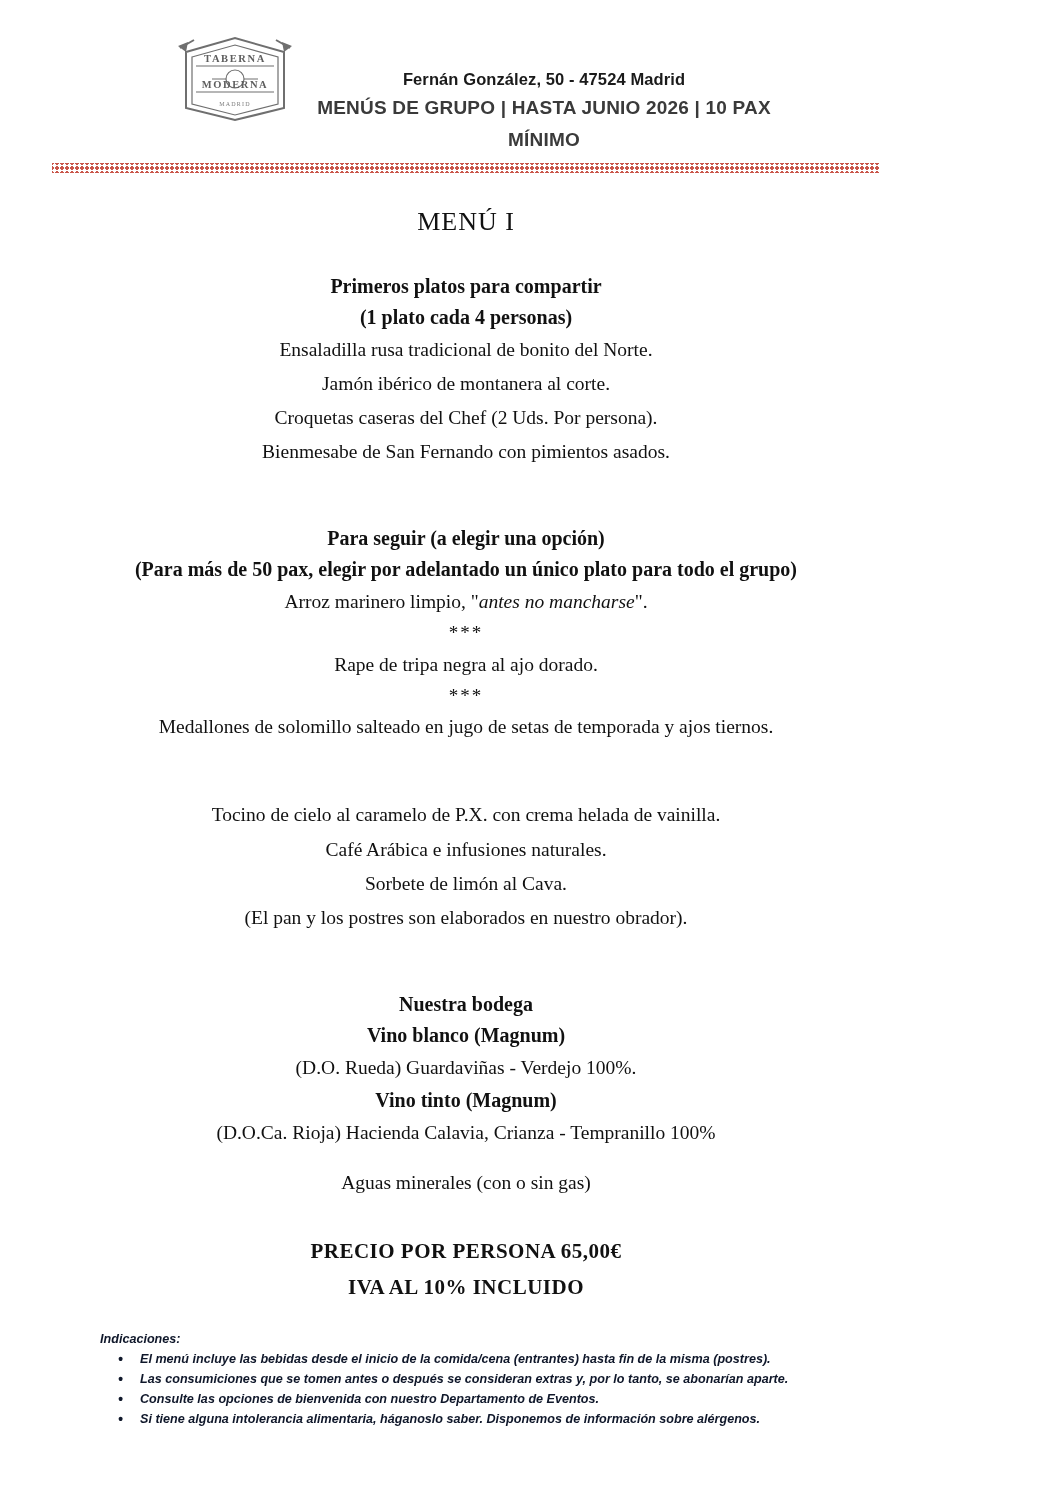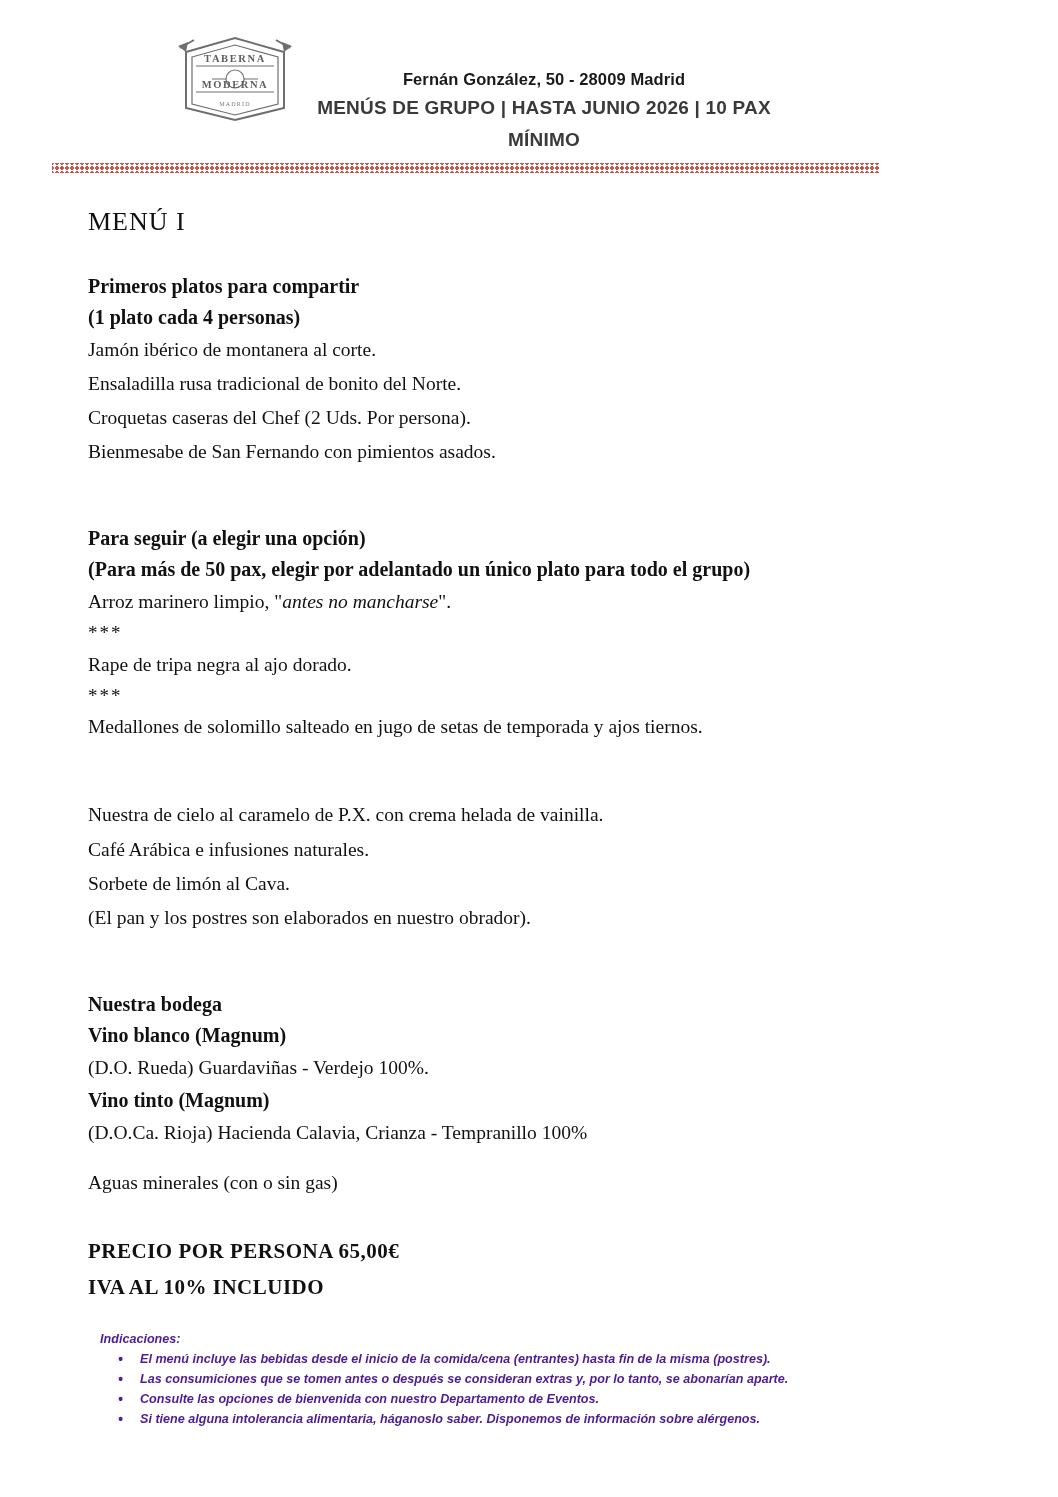--- a/index.html
+++ b/index.html
@@ -75,21 +75,21 @@
       repeating-linear-gradient(135deg, #c0392b 0 2px, transparent 2px 5px),
       repeating-linear-gradient(45deg, #c0392b 0 2px, transparent 2px 5px);
     background-size: 5px 5px;
     background-position: 0 0;
     opacity: 0.85;
   }
 
   
   .content {
     padding: 34px 36px 0 36px;
-    text-align: left;
+    text-align: center;
   }
   .menu-title {
     font-size: 26px;
     letter-spacing: 1px;
     margin-bottom: 34px;
     color: #111;
   }
   .section {
     margin-bottom: 26px;
   }
@@ -135,21 +135,21 @@
   }
 
   
   .notes {
     margin-top: 26px;
     text-align: left;
     font-family: "Liberation Sans", sans-serif;
     font-style: italic;
     font-weight: bold;
     font-size: 12.6px;
-    color: #4c1d95;
+    color: #0f172a;
     padding-left: 48px;
   }
   .notes-title {
     margin-bottom: 4px;
   }
   .notes ul {
     margin: 0;
     padding-left: 38px;
     list-style: none;
   }
@@ -187,57 +187,57 @@
           <circle cx="63" cy="53" r="9" stroke-width="1.2"></circle>
           <path d="M40 53 L54 53 M72 53 L86 53" stroke-width="1"></path>
         </g>
         <text x="63" y="36" font-family="Liberation Serif, serif" font-size="10.5" font-weight="bold" letter-spacing="1.6" text-anchor="middle" fill="#5e5e5e">TABERNA</text>
         <text x="63" y="62" font-family="Liberation Serif, serif" font-size="10.5" font-weight="bold" letter-spacing="1.6" text-anchor="middle" fill="#5e5e5e">MODERNA</text>
         <text x="63" y="80" font-family="Liberation Serif, serif" font-size="6" letter-spacing="1.2" text-anchor="middle" fill="#7d7d7d">MADRID</text>
       </svg>
     </div>
 
     <div class="header-text">
-      <div class="header-line1">Fernán González, 50 - 28009 Madrid</div>
+      <div class="header-line1">Fernán González, 50 - 47524 Madrid</div>
       <div class="header-line3">MENÚS DE GRUPO | HASTA JUNIO 2026 | 10 PAX MÍNIMO</div>
     </div>
 
   </div>
 
   <div class="rule"></div>
 
   <div class="content">
 
     <div class="menu-title">MENÚ I</div>
 
     <div class="section">
       <div class="section-heading">Primeros platos para compartir</div>
       <div class="section-subheading">(1 plato cada 4 personas)</div>
+      <div class="dish">Ensaladilla rusa tradicional de bonito del Norte.</div>
       <div class="dish">Jamón ibérico de montanera al corte.</div>
-      <div class="dish">Ensaladilla rusa tradicional de bonito del Norte.</div>
       <div class="dish">Croquetas caseras del Chef (2 Uds. Por persona).</div>
       <div class="dish">Bienmesabe de San Fernando con pimientos asados.</div>
     </div>
 
     <div class="spacer-md"></div>
 
     <div class="section">
       <div class="section-heading">Para seguir (a elegir una opción)</div>
       <div class="section-subheading">(Para más de 50 pax, elegir por adelantado un único plato para todo el grupo)</div>
       <div class="dish"><span>Arroz marinero limpio, "</span><span class="it">antes no mancharse</span><span>".</span></div>
       <div class="sep">***</div>
       <div class="dish">Rape de tripa negra al ajo dorado.</div>
       <div class="sep">***</div>
       <div class="dish">Medallones de solomillo salteado en jugo de setas de temporada y ajos tiernos.</div>
     </div>
 
     <div class="spacer-md"></div>
 
     <div class="section">
-      <div class="dish">Nuestra de cielo al caramelo de P.X. con crema helada de vainilla.</div>
+      <div class="dish">Tocino de cielo al caramelo de P.X. con crema helada de vainilla.</div>
       <div class="dish">Café Arábica e infusiones naturales.</div>
       <div class="dish">Sorbete de limón al Cava.</div>
       <div class="dish">(El pan y los postres son elaborados en nuestro obrador).</div>
     </div>
 
     <div class="spacer-md"></div>
 
     <div class="section">
       <div class="section-heading">Nuestra bodega</div>
       <div class="section-subheading">Vino blanco (Magnum)</div>

